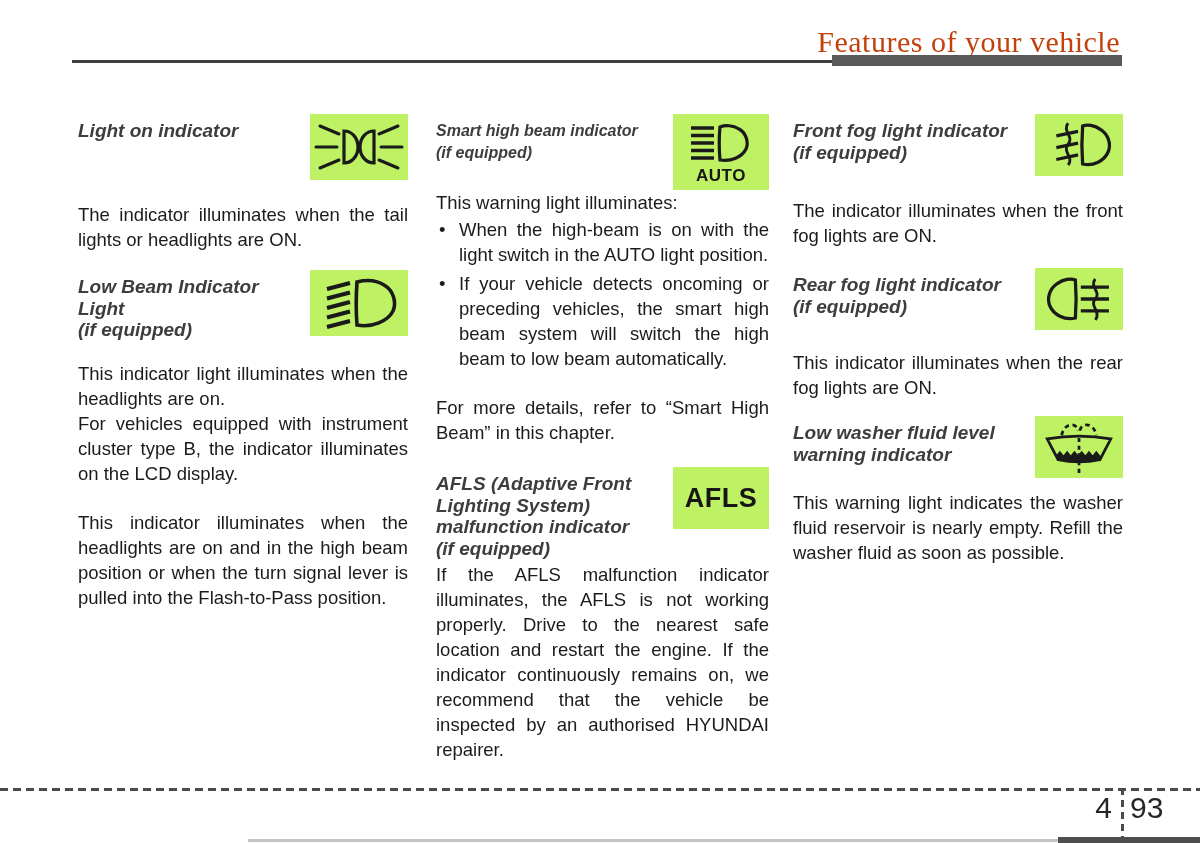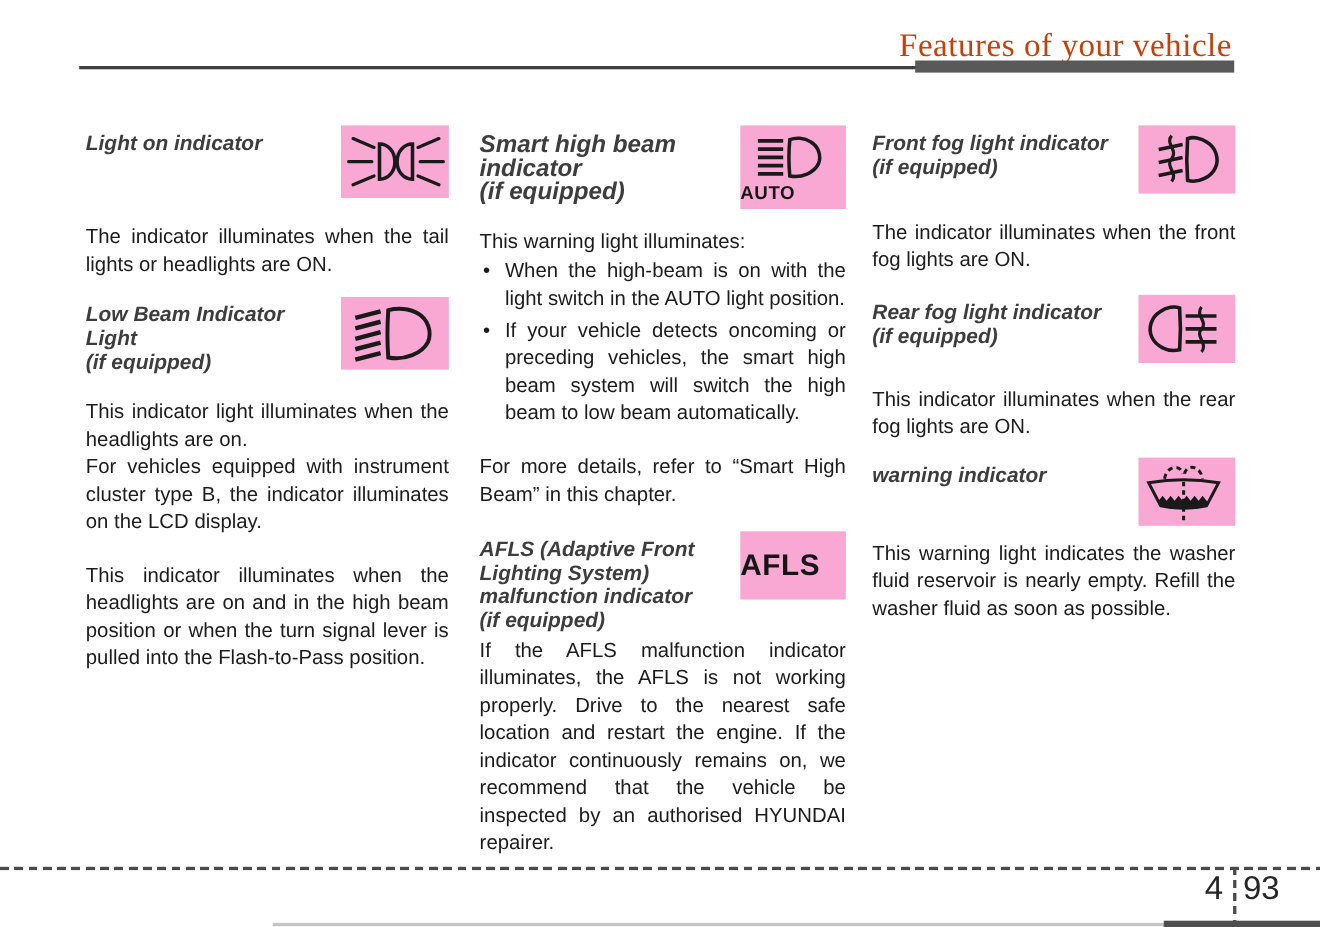--- a/index.html
+++ b/index.html
@@ -22,22 +22,22 @@
   .col3{left:793px;width:330px;}
 
   .sec-head{display:flex;justify-content:space-between;align-items:flex-start;}
   .sec-title{
     margin:0;padding-top:6px;flex:1 1 auto;
     font-weight:bold;font-style:italic;color:#3d3d3d;
     font-size:19px;line-height:21.5px;
   }
   .sec-title .tl{display:block;}
   .icon-box{
-    background:#f9a8d4;flex:0 0 auto;
-    display:flex;flex-direction:column;justify-content:center;
+    background:#bef264;flex:0 0 auto;
+    display:flex;flex-direction:column;align-items:center;justify-content:center;
   }
   .box-lg{width:98px;height:66px;}
   .box-md{width:88px;height:62px;}
   .box-auto{width:96px;height:74px;padding-top:2px;}
   .box-afls{width:96px;height:62px;}
   .auto-label{font-weight:bold;font-size:17px;letter-spacing:.5px;color:#161616;line-height:18px;}
   .afls-label{font-weight:bold;font-size:27px;letter-spacing:.5px;color:#161616;}
 
   .body{margin:0;font-size:18.5px;line-height:25px;color:#1b1b1b;text-align:justify;}
   .bullet{position:relative;padding-left:23px;margin-top:2px;}
@@ -107,33 +107,33 @@
     <section style="margin-top:24px">
       <p class="body" style="margin-top:24px">This indicator illuminates when the headlights are on and in the high beam position or when the turn signal lever is pulled into the Flash-to-Pass position.</p>
     </section>
 
   </div>
 
   <div class="col col2">
 
     <section style="margin-top:4px">
       <div class="sec-head">
-        <h3 class="sec-title" style="font-size:22px">
+        <h3 class="sec-title" style="font-size:16px">
           <span class="tl">Smart high beam indicator</span>
           <span class="tl">(if equipped)</span>
         </h3>
         <div class="icon-box box-auto">
           <svg width="92" height="46" viewBox="0 0 92 46">
             <path class="ln" stroke-width="3.2" d="M45,6 C44,16 44,28 45,39 C56,41 67,36 71,28 C74,21 71,12 64,8 C58,4 50,4 45,6 Z"></path>
             <path class="ln" stroke-width="3.4" stroke-linecap="butt" d="M16,7 L39,7 M16,14.5 L39,14.5 M16,22 L39,22 M16,29.5 L39,29.5 M16,37 L39,37"></path>
           </svg>
           <div class="auto-label">AUTO</div>
         </div>
       </div>
-      <p class="body" style="margin-top:16px">This warning light illuminates:</p>
+      <p class="body" style="">This warning light illuminates:</p>
       <div class="body bullet">
         <span class="dot">•</span>
         <span>When the high-beam is on with the light switch in the AUTO light position.</span>
       </div>
       <div class="body bullet" style="margin-top:4px">
         <span class="dot">•</span>
         <span>If your vehicle detects oncoming or preceding vehicles, the smart high beam system will switch the high beam to low beam automatically.</span>
       </div>
       <p class="body" style="margin-top:24px">For more details, refer to “Smart High Beam” in this chapter.</p>
     </section>
@@ -187,20 +187,21 @@
             <path class="ln" stroke-width="3.2" d="M63,10 C56,18 70,25 63,32 C56,39 70,47 63,55"></path>
           </svg>
         </div>
       </div>
       <p class="body" style="margin-top:20px">This indicator illuminates when the rear fog lights are ON.</p>
     </section>
 
     <section style="margin-top:16px">
       <div class="sec-head">
         <h3 class="sec-title">
+          <span class="tl">Low washer fluid level</span>
           <span class="tl">warning indicator</span>
         </h3>
         <div class="icon-box box-md">
           <svg width="82" height="60" viewBox="0 0 90 66">
             <path class="ln" stroke-width="3" stroke-dasharray="5 4" d="M26,20 C28,7 42,5 44,15"></path>
             <path class="ln" stroke-width="3" stroke-dasharray="5 4" d="M46,15 C48,5 62,7 64,20"></path>
             <path class="ln" stroke-width="3" d="M10,24 Q45,18 80,24 L68,47 Q45,52 22,47 Z"></path>
             <path fill="#1a1a1a" d="M20,42 L24,37 L28,42 L32,37 L36,42 L40,37 L44,42 L48,37 L52,42 L56,37 L60,42 L64,37 L68,42 L70,44 L68,47 Q45,52 22,47 Z"></path>
             <path class="ln" stroke-width="3" stroke-dasharray="4.5 4" d="M45,23 L45,64"></path>
           </svg>

